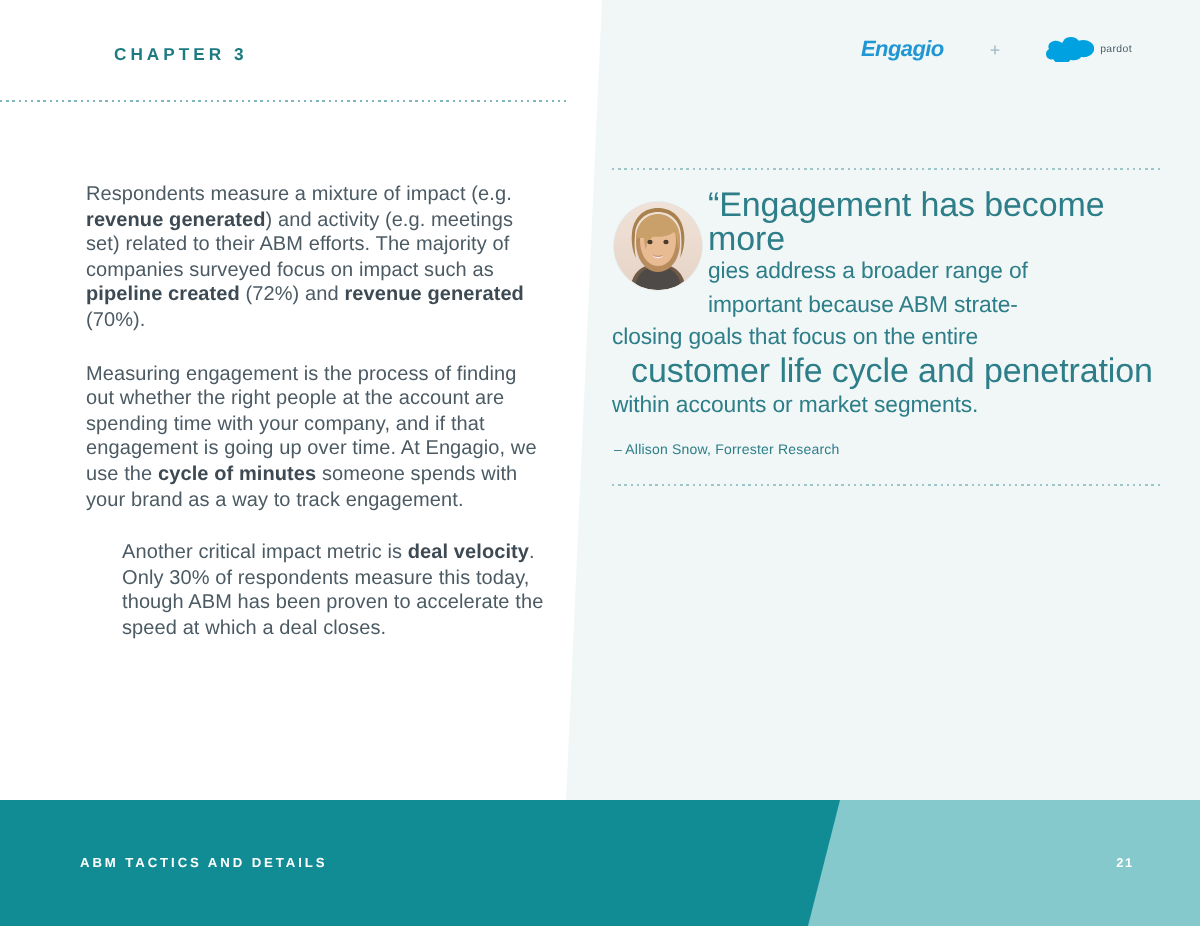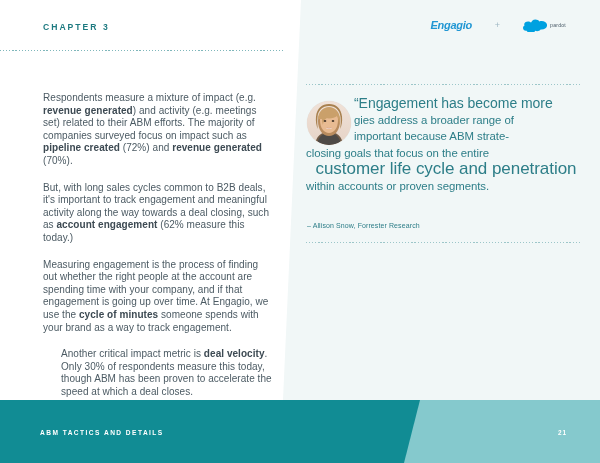--- a/index.html
+++ b/index.html
@@ -54,21 +54,21 @@
     right:33px;top:50%;transform:translateY(-50%);
     color:#ffffff;
     font-size:6.4px;
     letter-spacing:.9px;
     font-weight:bold;
   }
 
   
   .chapter-label{
     position:absolute;
-    left:43px;top:22px;
+    left:57px;top:22px;
     color:#1d7a80;
     font-size:8.6px;
     font-weight:bold;
     letter-spacing:2.0px;
     z-index:4;
   }
   .chapter-num{letter-spacing:0;}
   .rule-left{
     position:absolute;
     left:0;top:50px;width:283px;height:1px;
@@ -177,21 +177,20 @@
         <svg width="24" height="13" viewBox="0 0 48 26">
           <path d="M18.5 4.2c1.6-1.7 3.9-2.8 6.4-2.8 3.4 0 6.3 1.9 7.9 4.7 1.4-.6 2.9-1 4.5-1 6 0 10.9 4.9 10.9 11s-4.9 11-10.9 11c-.7 0-1.4-.1-2.1-.2-1.4 2.5-4 4.2-7.1 4.2-1.3 0-2.5-.3-3.6-.8-1.4 3.3-4.7 5.7-8.5 5.7-4 0-7.4-2.5-8.7-6.1-.6.1-1.1.2-1.7.2C2.5 30.1 0 26.9 0 23c0-2.6 1.2-4.9 3-6.3-.4-.9-.6-1.9-.6-3 0-4.2 3.4-7.6 7.6-7.6 2.5 0 4.7 1.2 6.1 3" fill="#00a1e0" transform="scale(1,0.78)"></path>
         </svg>
       </span>
       <span class="pardot-word">pardot</span>
     </span>
   </div>
 
   <div class="left-col" id="body-col">
       <p><span>Respondents measure a mixture of impact (e.g. </span><b>revenue generated</b><span>) and activity (e.g. meetings set) related to their ABM efforts. The majority of companies surveyed focus on impact such as </span><b>pipeline created</b><span> (72%) and </span><b>revenue generated</b><span> (70%).</span></p>
-      <p><span>But, with long sales cycles common to B2B deals, it's important to track engagement and meaningful activity along the way towards a deal closing, such as </span><b>account engagement</b><span> (62% measure this today.)</span></p>
       <p><span>Measuring engagement is the process of finding out whether the right people at the account are spending time with your company, and if that engagement is going up over time. At Engagio, we use the </span><b>cycle of minutes</b><span> someone spends with your brand as a way to track engagement.</span></p>
       <p><span>Another critical impact metric is </span><b>deal velocity</b><span>. Only 30% of respondents measure this today, though ABM has been proven to accelerate the speed at which a deal closes.</span></p>
     </div>
 
   <div class="rule-q-top"></div>
   <div class="avatar">
     <svg width="44" height="44" viewBox="0 0 44 44">
       <defs>
         <clipPath id="cc">
             <circle cx="22" cy="22" r="22"></circle>
@@ -210,26 +209,26 @@
         <path d="M11 18c0-7 5-12 11-12s11 5 11 12c0 2-.4 4-.9 5.6-.2-3.6-.6-6.6-2.1-8.6-2 1.8-6 2.8-10.5 2.3-2 1.6-3.3 3.6-3.6 6.6-.4-1.7-.9-3.6-.9-5.9z" fill="#caa06a"></path>
         <path d="M10.5 16c.5-6.5 5-11 11.5-11s11 4.5 11.5 11c.4 5 .2 9-.5 12 1.8-3.3 2.5-8 2-12.6C34.2 7.6 29 3 22 3S9.8 7.6 9 15.4c-.5 4.6.2 9.3 2 12.6-.7-3-.9-7-.5-12z" fill="#a8814f"></path>
         <ellipse cx="18" cy="20" rx="1.3" ry="1.1" fill="#4a3a2c"></ellipse>
         <ellipse cx="26" cy="20" rx="1.3" ry="1.1" fill="#4a3a2c"></ellipse>
         <path d="M19 26.5c1.8 1.3 4.2 1.3 6 0-1 2-5 2-6 0z" fill="#fff"></path>
         <path d="M19 26.2c1.9.9 4.1.9 6 0-.9 1.8-5.1 1.8-6 0z" fill="#b86a6a" opacity=".5"></path>
       </g>
     </svg>
   </div>
   <div class="quote-wrap" id="quote-wrap">
-      <span class="qline indent" style="font-size: 14px; line-height: 16.6px; color: rgb(45, 126, 136); letter-spacing: -0.05px;">“Engagement has become more</span>
+      <span class="qline indent" style="font-size: 17px; line-height: 16.6px; color: rgb(45, 126, 136); letter-spacing: -0.05px;">“Engagement has become more</span>
       <span class="qline indent" style="font-size: 11.4px; line-height: 16.6px; color: rgb(45, 126, 136); letter-spacing: -0.05px;">gies address a broader range of</span>
       <span class="qline indent" style="font-size: 11.4px; line-height: 16.6px; color: rgb(45, 126, 136); letter-spacing: -0.05px;">important because ABM strate-</span>
       <span class="qline" style="font-size: 11.4px; line-height: 16.6px; color: rgb(45, 126, 136); letter-spacing: -0.05px;">closing goals that focus on the entire</span>
       <span class="qline" style="font-size: 17px; line-height: 16.6px; color: rgb(45, 126, 136); letter-spacing: -0.05px; text-align: center;">customer life cycle and penetration</span>
-      <span class="qline" style="font-size: 11.4px; line-height: 16.6px; color: rgb(45, 126, 136); letter-spacing: -0.05px;">within accounts or proven segments.</span>
+      <span class="qline" style="font-size: 11.4px; line-height: 16.6px; color: rgb(45, 126, 136); letter-spacing: -0.05px;">within accounts or market segments.</span>
     </div>
   <div class="attrib">– Allison Snow, Forrester Research</div>
   <div class="rule-q-bot"></div>
 
   <div class="footer">
     <div class="footer-light"></div>
     <div class="footer-dark"></div>
     <div class="footer-label">ABM TACTICS AND DETAILS</div>
     <div class="footer-page">21</div>
   </div>

